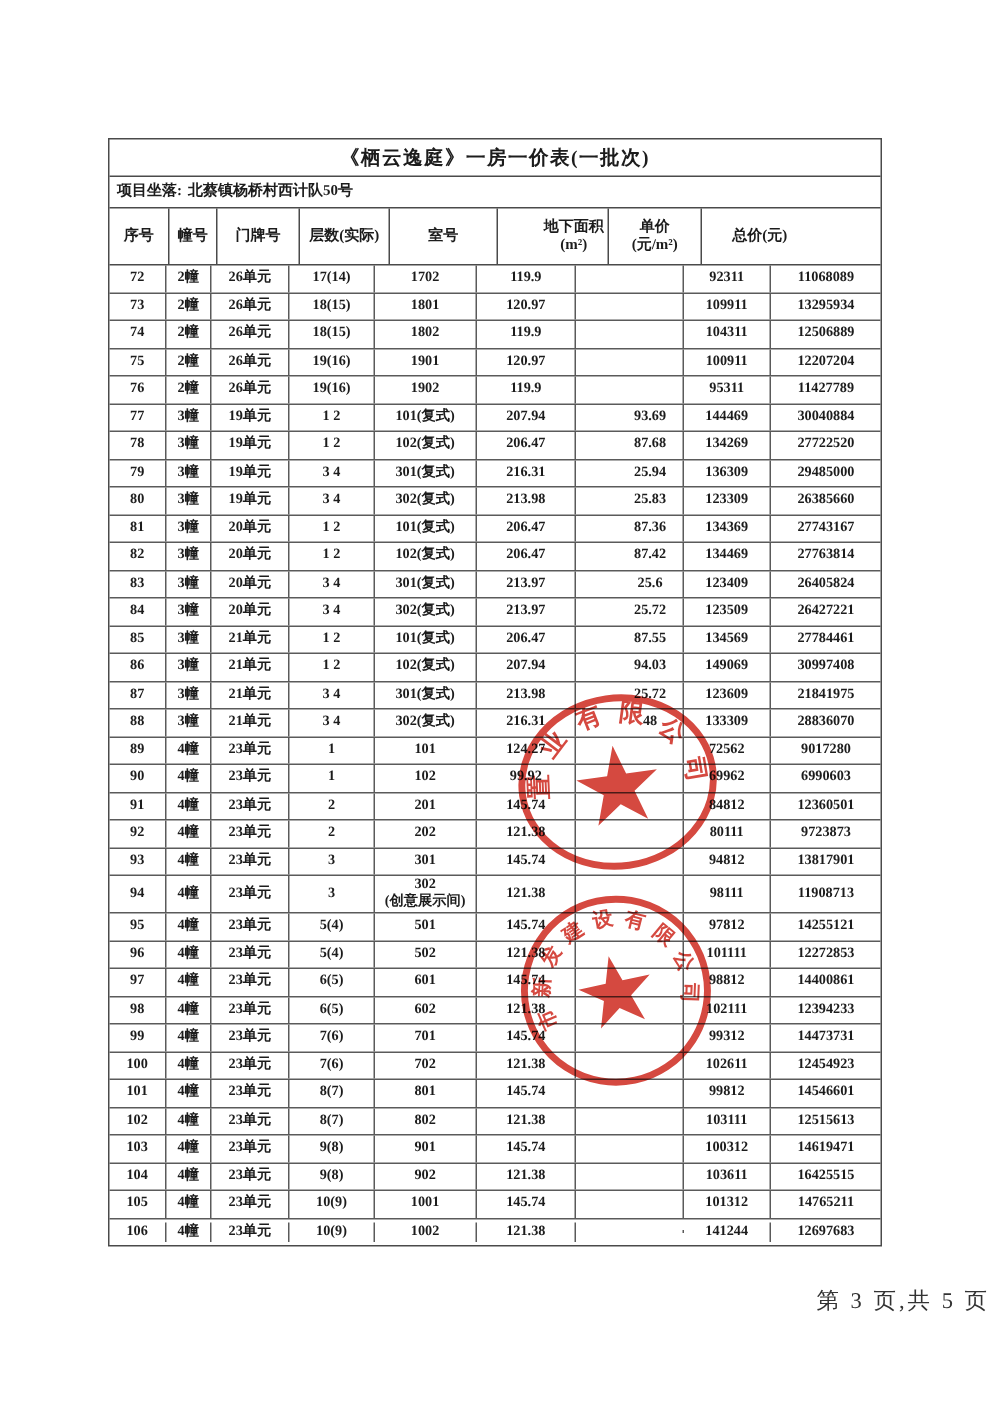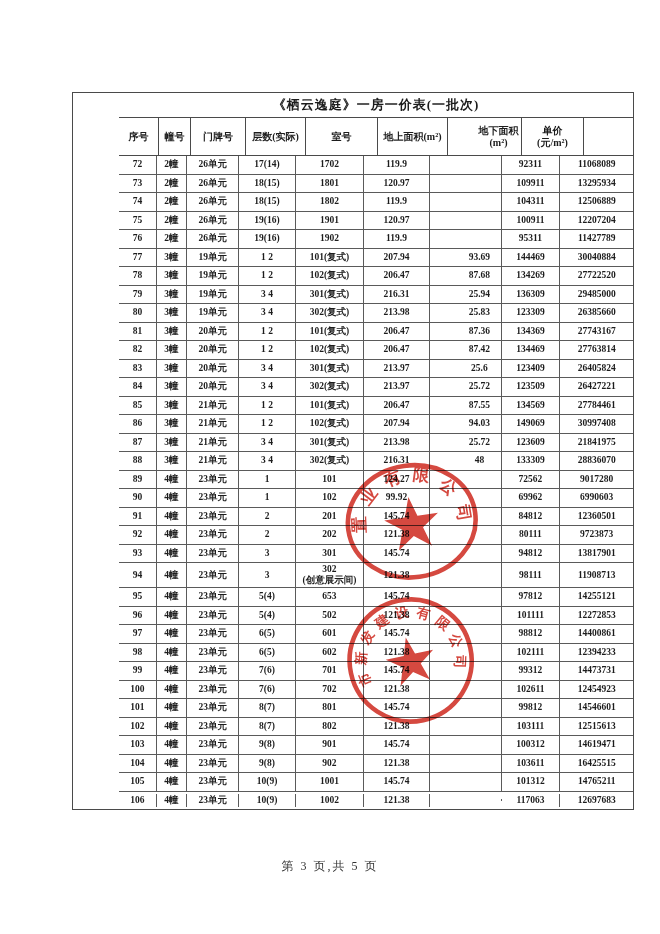--- a/index.html
+++ b/index.html
@@ -3,21 +3,21 @@
 <meta charset="utf-8">
 <style>
   html,body{margin:0;padding:0;}
   body{
     width:660px;height:934px;position:relative;background:#ffffff;
     font-family:"Liberation Serif","DejaVu Serif",serif;color:#1c1c1c;
     overflow:hidden;
   }
   .doc{
     position:absolute;left:72px;top:92px;width:514px;
-    border:1.4px solid #4a4a4a;background:#fff;box-sizing:content-box;padding-left:46px;
+    border:1.4px solid #4a4a4a;background:#fff;box-sizing:content-box;
   }
   .title-row{
     height:24px;line-height:24px;text-align:center;font-weight:bold;
     font-size:13px;letter-spacing:1px;border-bottom:1px solid #4a4a4a;
   }
   .loc-row{
     height:20px;line-height:20px;font-size:10px;padding-left:5px;
     border-bottom:1px solid #4a4a4a;font-weight:bold;
   }
   .loc-row .lbl{margin-right:4px;}
@@ -31,31 +31,34 @@
   .tbody .tr:last-child{border-bottom:none;align-items:center;}
   .td{
     display:flex;align-items:center;justify-content:center;text-align:center;
     font-size:9.5px;line-height:11px;white-space:pre-line;padding:1px 0;
     border-right:1px solid #5a5a5a;box-sizing:border-box;
   }
   .c0{width:40px;} .c1{width:32px;} .c2{width:55px;} .c3{width:60px;}
   .c4{width:72px;} .c5{width:70px;} .c6{width:46px;margin-left:28px;} .c7{width:62px;}
   .c8{width:77px;border-right:none !important;}
   .footer{
-    position:absolute;left:0;top:858px;width:660px;text-align:center;
-    font-size:12px;color:#333;letter-spacing:2px;
+    position:absolute;left:0;top:858px;width:660px;text-align:right;
+    font-size:15px;color:#333;letter-spacing:2px;
   }
   .stamp{position:absolute;mix-blend-mode:multiply;opacity:.88;}
   .stamp text{font-family:"Liberation Serif","DejaVu Serif",serif;font-weight:bold;}
 </style>
 </head>
 <body>
 
 <div class="doc">
   <div class="title-row">《栖云逸庭》一房一价表(一批次)</div>
+  <div class="loc-row">
+    <span class="lbl">项目坐落:</span><span>北蔡镇杨桥村西计队50号</span>
+  </div>
   <div class="head-row">
     <div class="th c0">
         <span>序号</span>
         <span></span>
       </div>
     <div class="th c1">
         <span>幢号</span>
         <span></span>
       </div>
     <div class="th c2">
@@ -63,31 +66,31 @@
         <span></span>
       </div>
     <div class="th c3">
         <span>层数(实际)</span>
         <span></span>
       </div>
     <div class="th c4">
         <span>室号</span>
         <span></span>
       </div>
-    <div class="th c5">
-        <span>地上面积(m²)</span>
-        <span></span>
-      </div>
     <div class="th c6">
         <span>地下面积</span>
         <span>(m²)</span>
       </div>
     <div class="th c7">
         <span>单价</span>
         <span>(元/m²)</span>
+      </div>
+    <div class="th c8">
+        <span>总价(元)</span>
+        <span></span>
       </div>
   </div>
   <div class="tbody">
       <div class="tr">
     <div class="td c0">72</div>
     <div class="td c1">2幢</div>
     <div class="td c2">26单元</div>
     <div class="td c3">17(14)</div>
     <div class="td c4">1702</div>
     <div class="td c5">119.9</div>
@@ -336,21 +339,21 @@
     <div class="td c5">121.38</div>
     <div class="td c6"></div>
     <div class="td c7">98111</div>
     <div class="td c8">11908713</div>
   </div>
       <div class="tr">
     <div class="td c0">95</div>
     <div class="td c1">4幢</div>
     <div class="td c2">23单元</div>
     <div class="td c3">5(4)</div>
-    <div class="td c4">653</div>
+    <div class="td c4">501</div>
     <div class="td c5">145.74</div>
     <div class="td c6"></div>
     <div class="td c7">97812</div>
     <div class="td c8">14255121</div>
   </div>
       <div class="tr">
     <div class="td c0">96</div>
     <div class="td c1">4幢</div>
     <div class="td c2">23单元</div>
     <div class="td c3">5(4)</div>
@@ -460,21 +463,21 @@
     <div class="td c8">14765211</div>
   </div>
       <div class="tr">
     <div class="td c0">106</div>
     <div class="td c1">4幢</div>
     <div class="td c2">23单元</div>
     <div class="td c3">10(9)</div>
     <div class="td c4">1002</div>
     <div class="td c5">121.38</div>
     <div class="td c6"></div>
-    <div class="td c7">117063</div>
+    <div class="td c7">141244</div>
     <div class="td c8">12697683</div>
   </div>
     </div>
 </div>
 
 <svg class="stamp" style="left:332px;top:448px;transform:rotate(-8deg);" width="165" height="150" viewBox="0 0 165 150">
   <ellipse cx="80" cy="73" rx="64" ry="56" fill="none" stroke="#cf2f25" stroke-width="4.6"></ellipse>
   <path id="arc1" d="M 34.6,83.6 A 47,41 0 1 1 125.4,83.6" fill="none"></path>
   <text font-size="16.5" fill="#cf2f25">
     <textPath href="#arc1" startOffset="6" textLength="150">置业有限公司</textPath>

